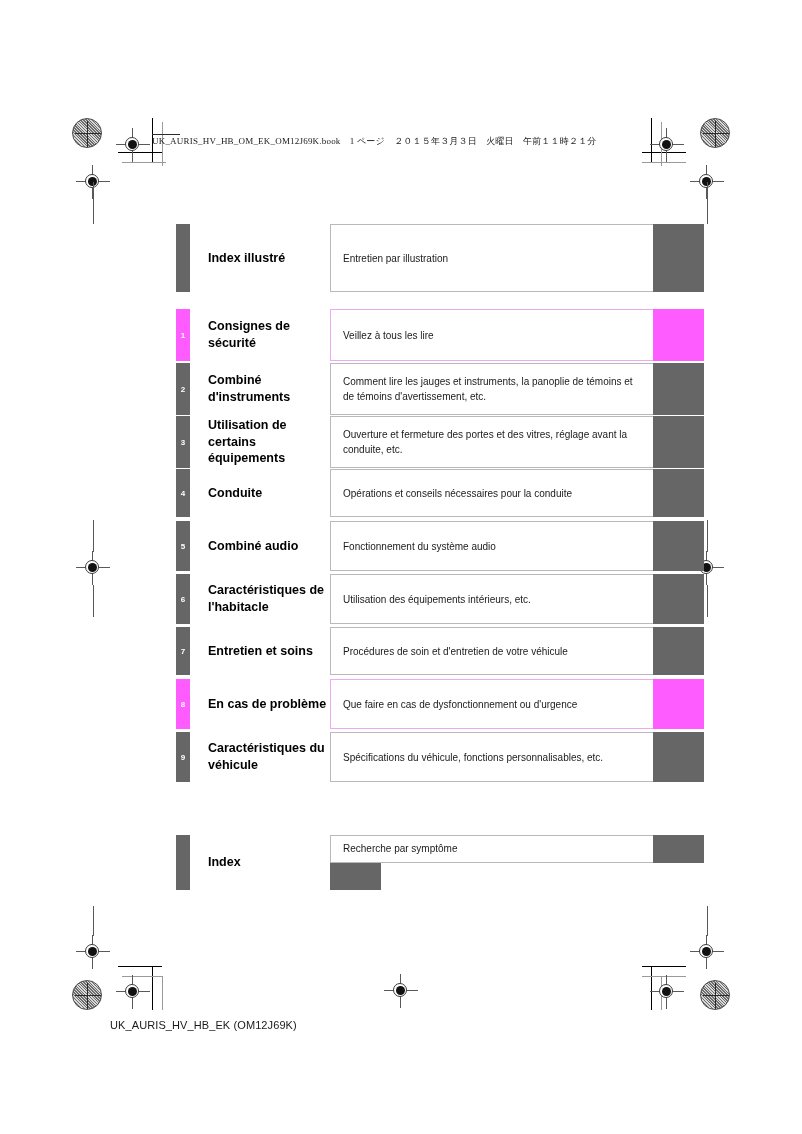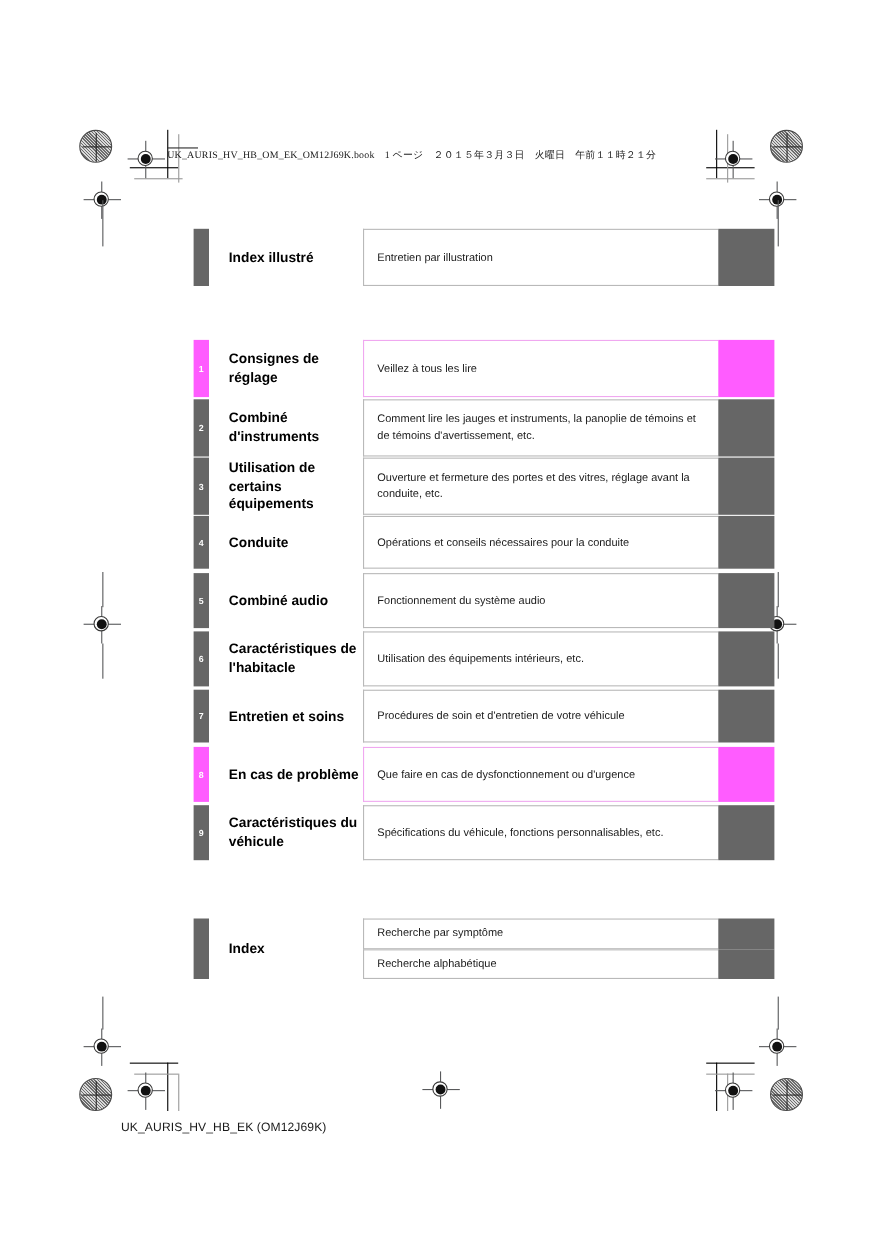--- a/index.html
+++ b/index.html
@@ -274,36 +274,36 @@
       <div class="ring"></div>
       <div class="dot"></div>
   </div>
 </div>
 
 <div class="header-underline"></div>
 <div class="doc-header">UK_AURIS_HV_HB_OM_EK_OM12J69K.book　1 ページ　２０１５年３月３日　火曜日　午前１１時２１分</div>
 
 <div class="toc">
 
-  <div class="toc-row" style="top:208px; height:52px;">
+  <div class="toc-row" style="top:224px; height:68px;">
     <div class="num-tab blank">
       <span></span>
     </div>
     <div class="chapter-title">Index illustré</div>
     <div class="desc-cell">
       <span>Entretien par illustration</span>
     </div>
     <div class="end-tab"></div>
   </div>
 
   <div class="toc-row" style="top:309px; height:52px;">
     <div class="num-tab accent">
       <span>1</span>
     </div>
-    <div class="chapter-title">Consignes de réglage</div>
+    <div class="chapter-title">Consignes de sécurité</div>
     <div class="desc-cell accent">
       <span>Veillez à tous les lire</span>
     </div>
     <div class="end-tab accent"></div>
   </div>
 
   <div class="toc-row" style="top:363px; height:52px;">
     <div class="num-tab">
       <span>2</span>
     </div>
@@ -395,23 +395,20 @@
     <div class="num-tab blank"></div>
     <div class="chapter-title">Index</div>
     <div style="flex:1 1 auto; display:flex; flex-direction:column;">
       <div style="flex:1 1 50%; display:flex;">
         <div class="desc-cell" style="flex:1 1 auto;">
           <span>Recherche par symptôme</span>
         </div>
         <div class="end-tab"></div>
       </div>
       <div style="flex:1 1 50%; display:flex;">
-        <div class="desc-cell" style="flex:1 1 auto;">
-          <span>Recherche alphabétique</span>
-        </div>
         <div class="end-tab"></div>
       </div>
     </div>
   </div>
 
 </div>
 
 <div class="doc-footer">UK_AURIS_HV_HB_EK (OM12J69K)</div>
 
 </body></html>

